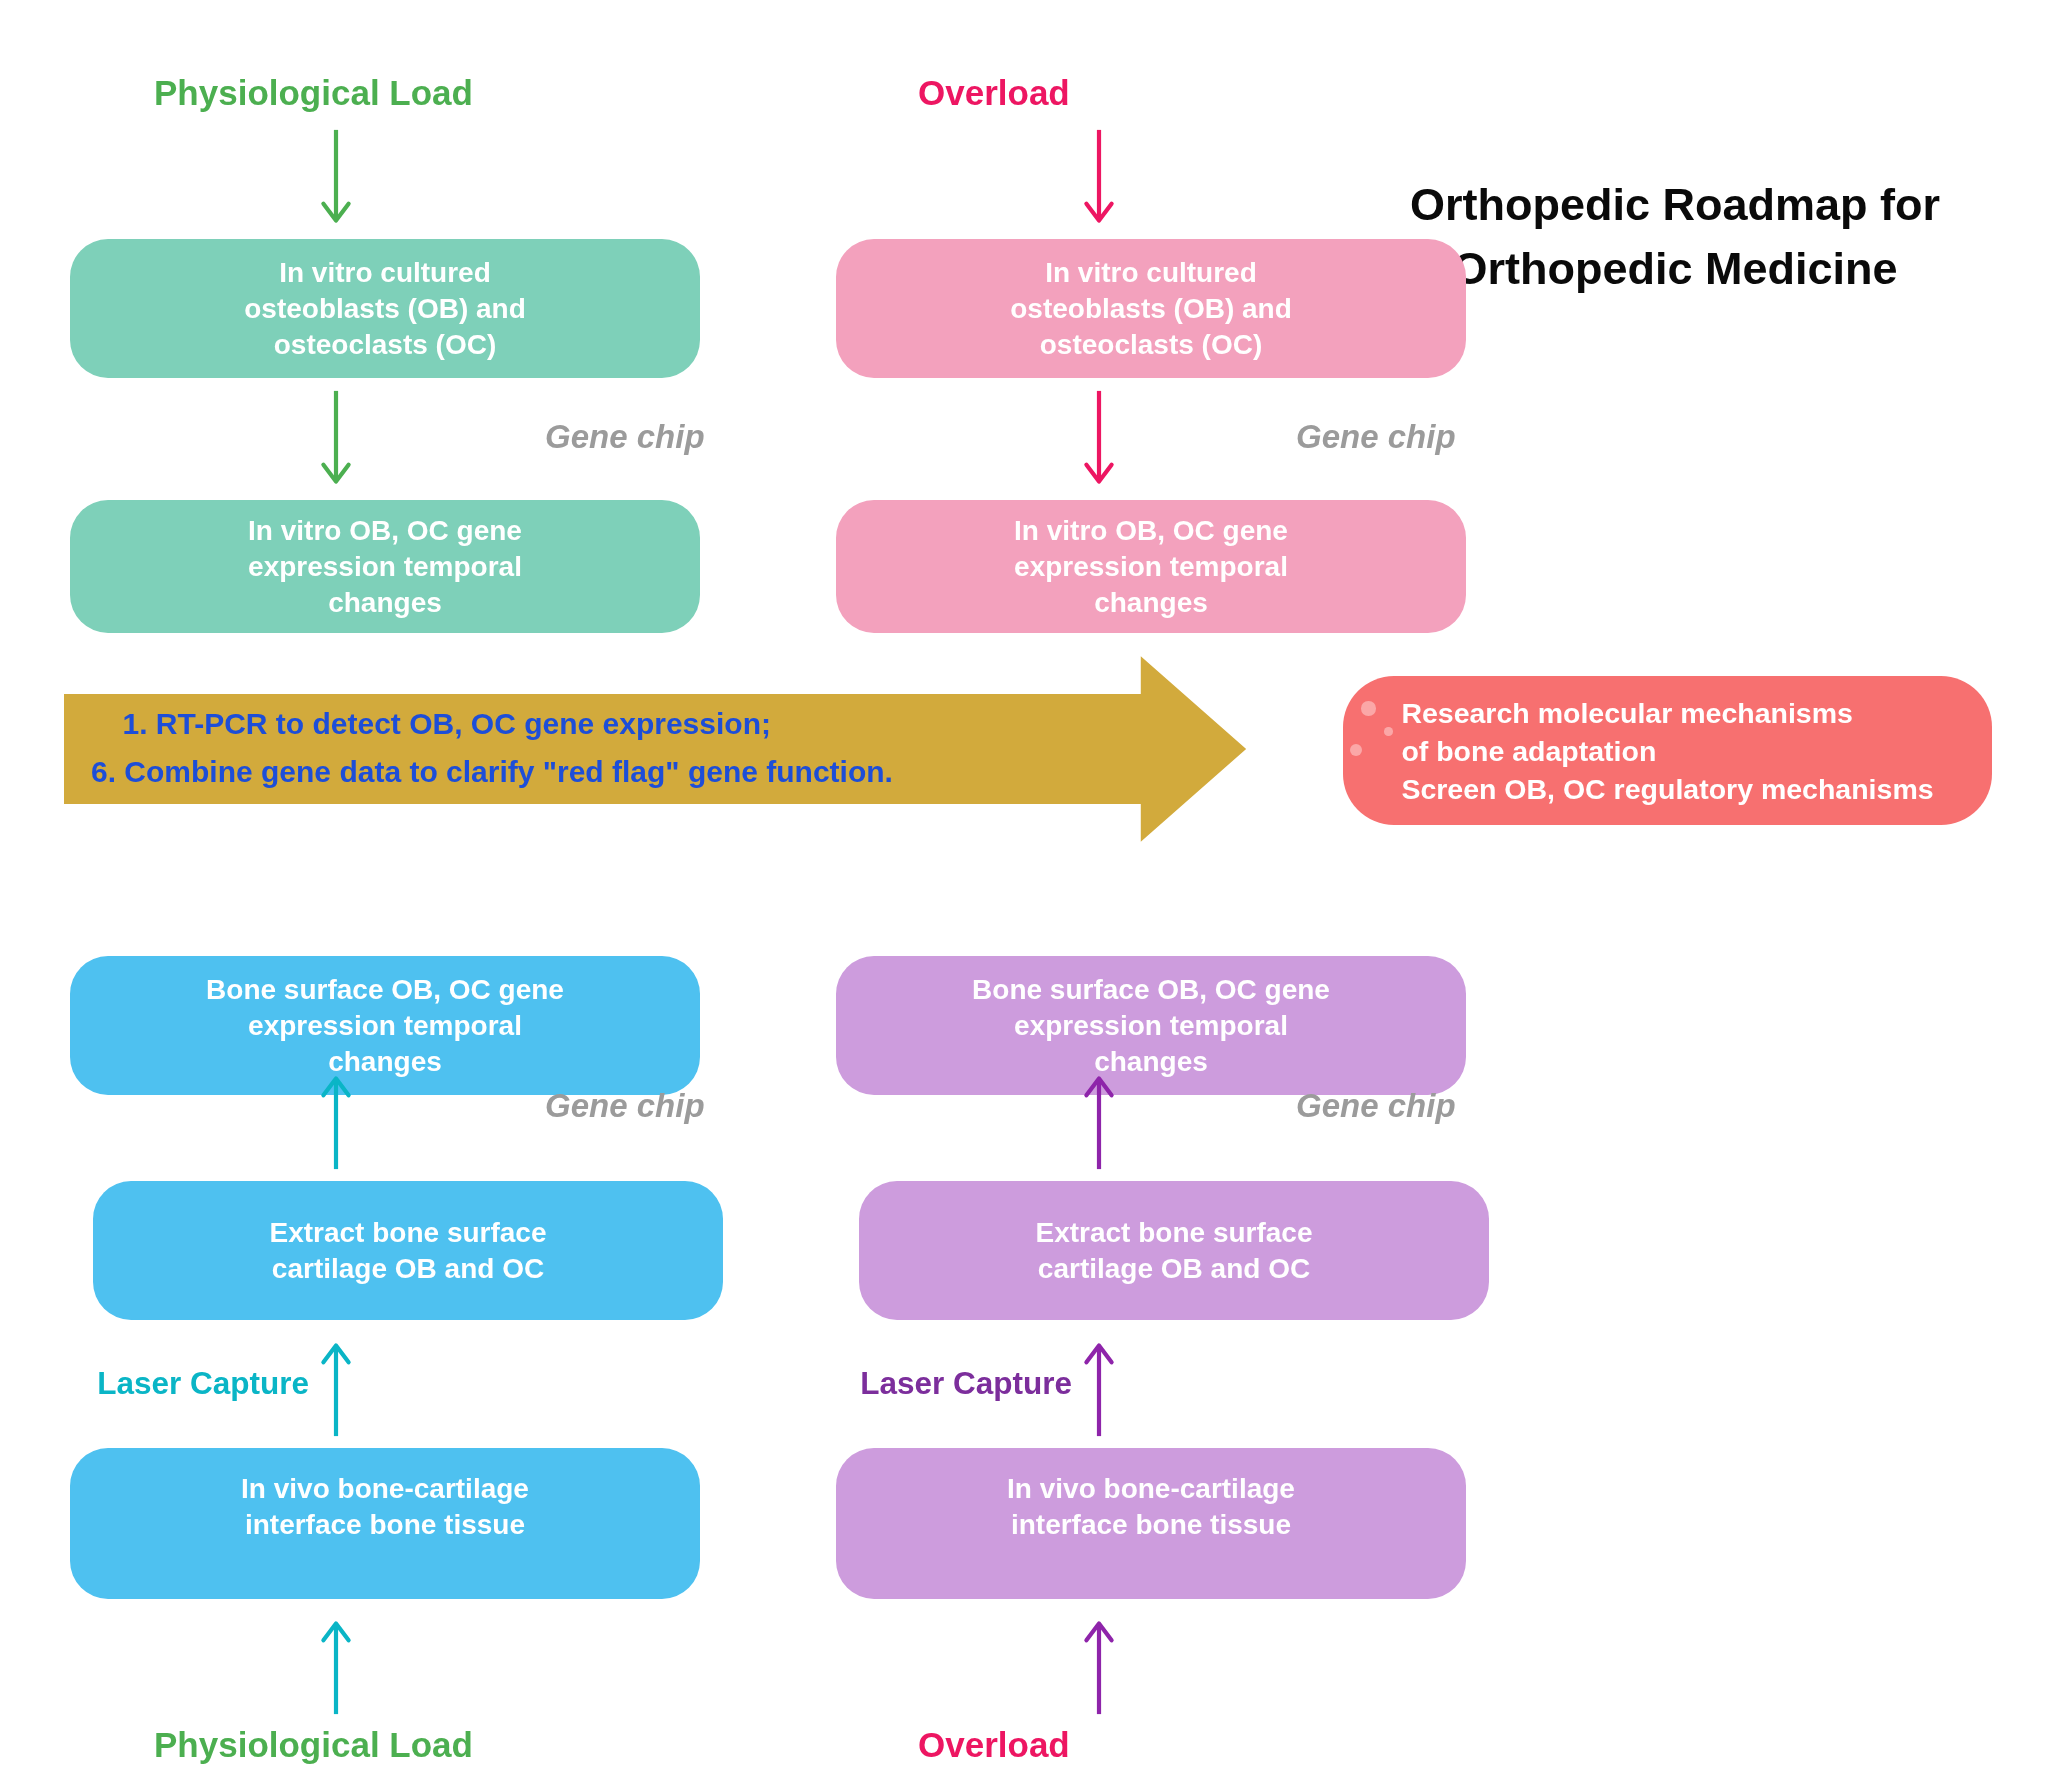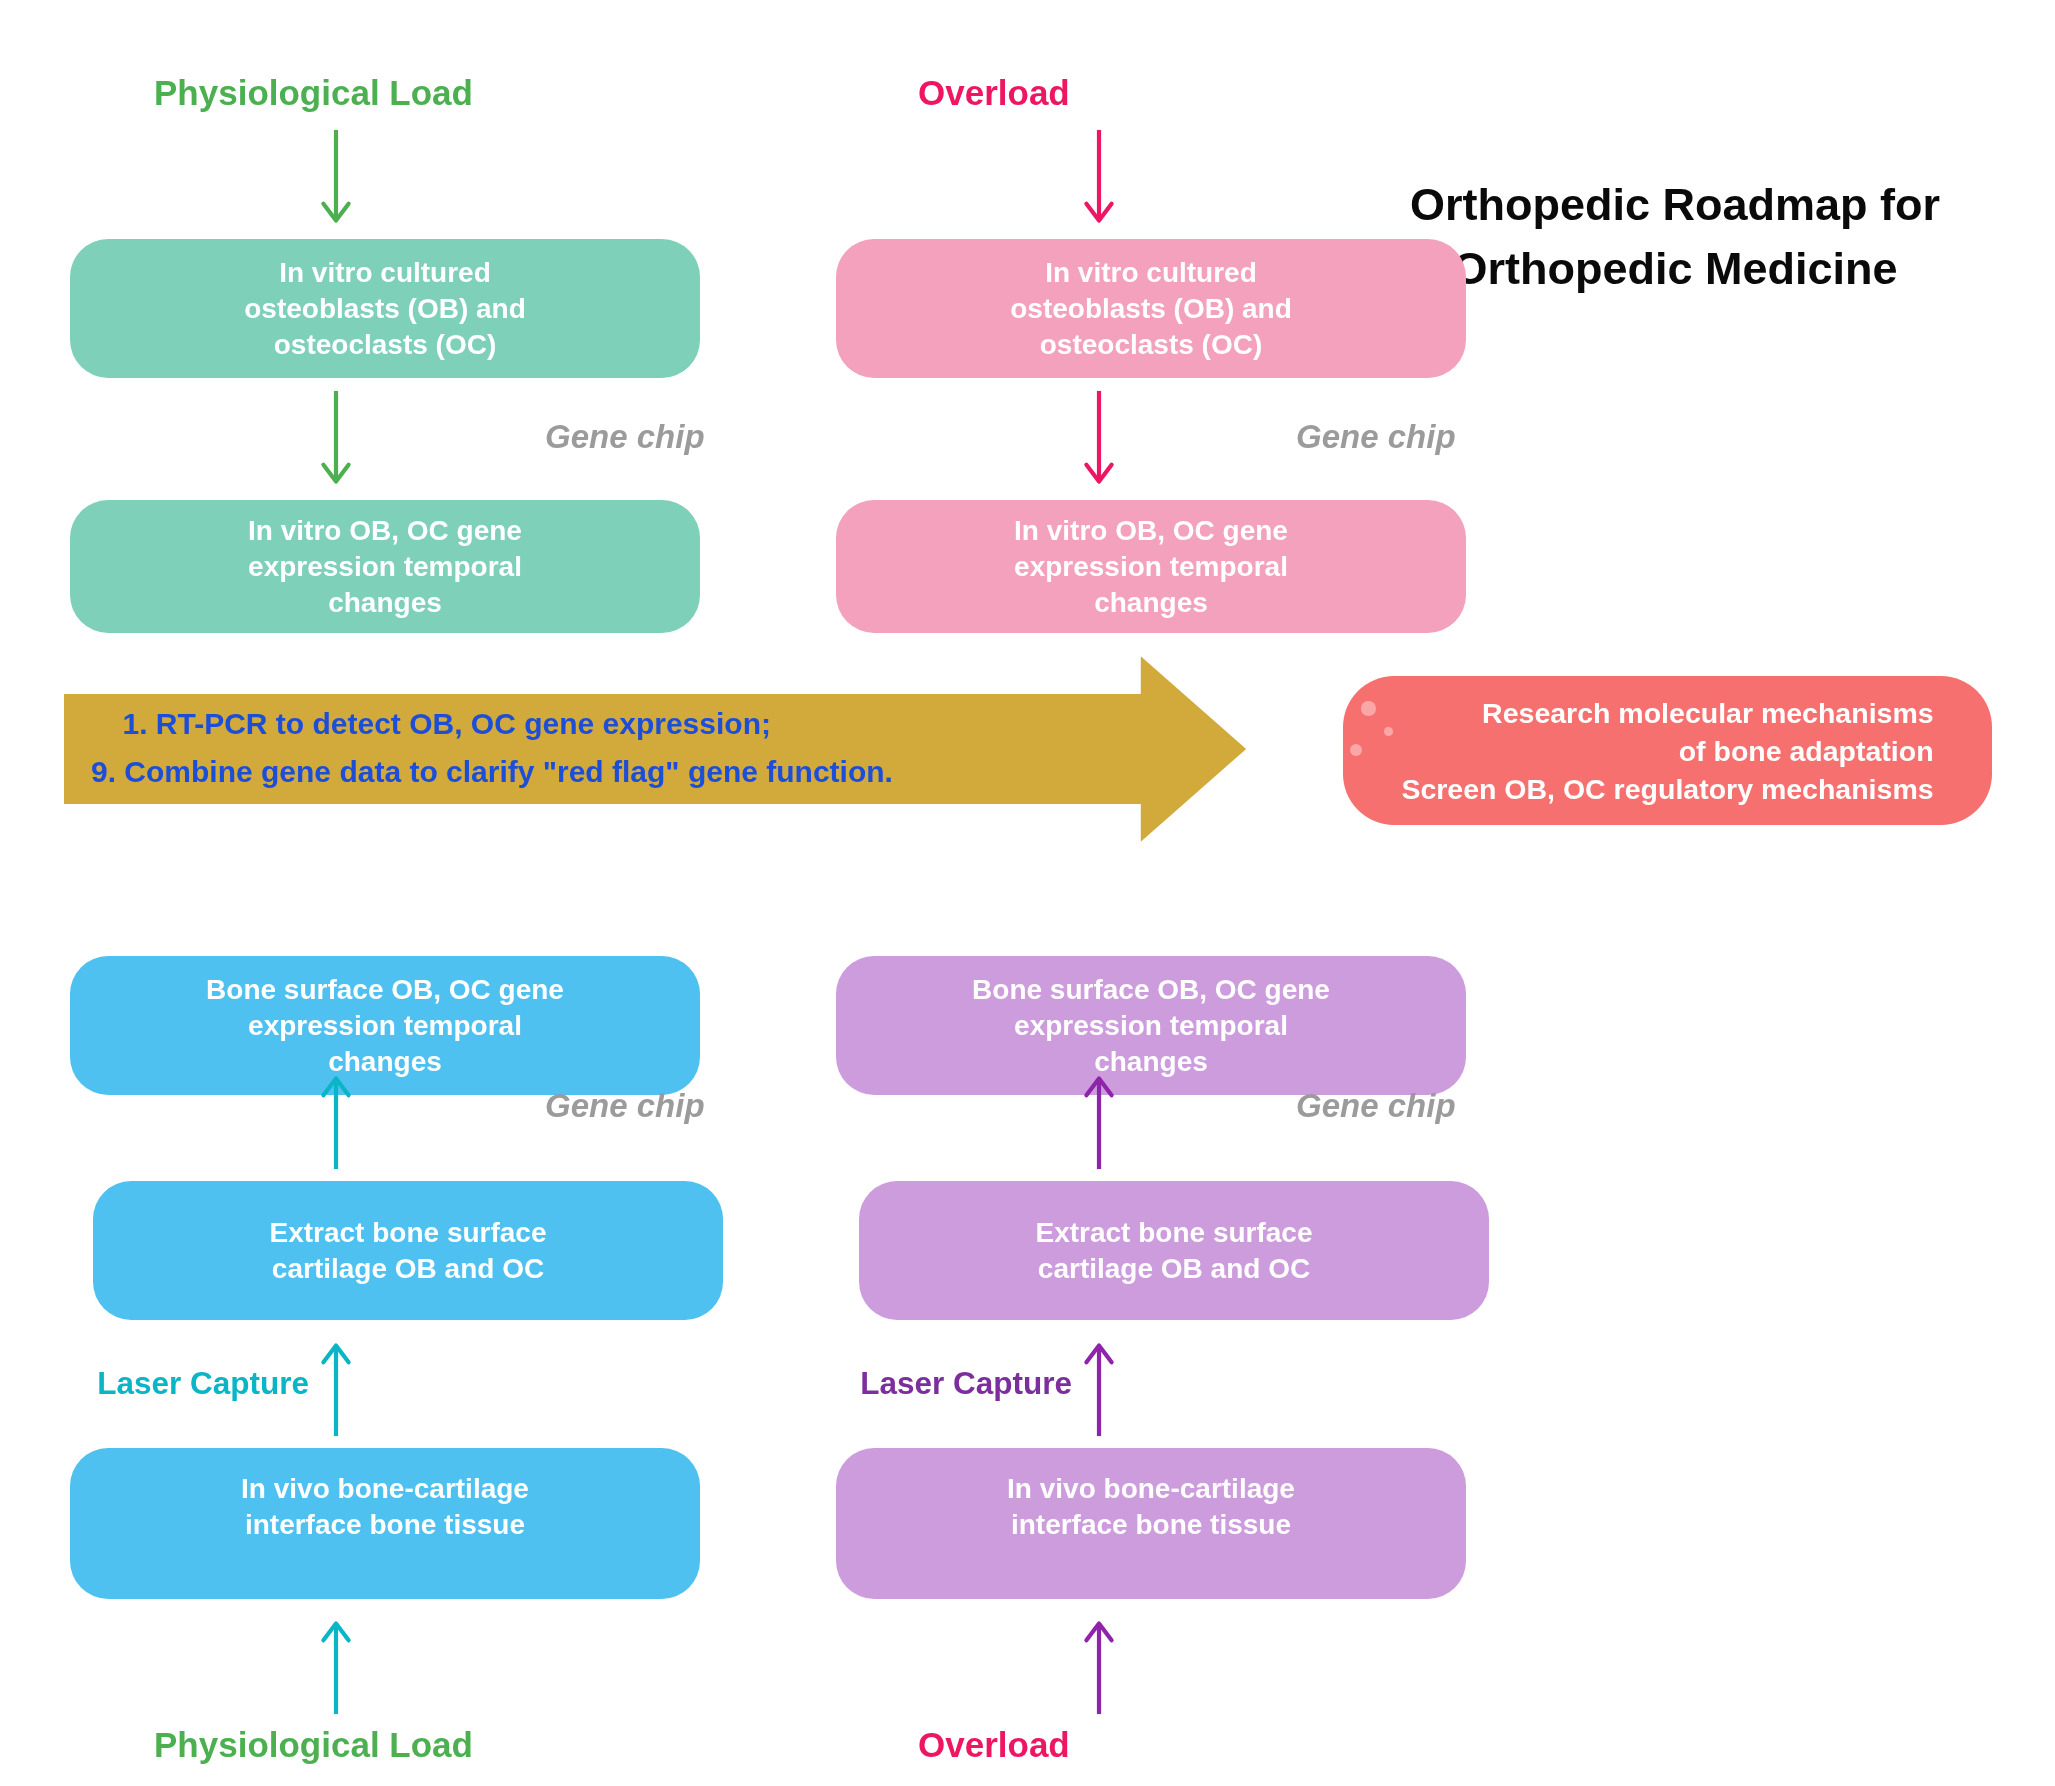--- a/index.html
+++ b/index.html
@@ -105,21 +105,21 @@
 
   
   .outcome {
     left: 1343px; top: 676px;
     width: 649px; height: 149px;
     background: var(--red-box, #F77070);
     border-radius: 51px;
     color: #ffffff;
     font-size: 28.5px; line-height: 38px;
     display: flex; align-items: center; justify-content: center;
-    text-align: right; white-space: pre-line;
+    text-align: left; white-space: pre-line;
   }
   .dot {
     position: absolute; border-radius: 50%;
     background: var(--red-box-dot, #FBA7A7);
   }
   .dot1 { left: 18px; top: 25.4px; width: 14.5px; height: 14.5px; }
   .dot2 { left: 41px; top: 51px; width: 8.5px; height: 8.5px; }
   .dot3 { left: 7.3px; top: 68px; width: 12px; height: 12px; }
 </style>
 </head>
@@ -174,21 +174,21 @@
 
   <div class="abs box pink h220 col2 r-box2">In vitro OB, OC gene
 expression temporal
 changes</div>
 
   <svg class="abs gold-arrow" width="1187" height="188" viewBox="0 0 1960 310">
     <polygon points="0,64 1778,64 1778,2 1952,155 1778,308 1778,246 0,246" fill="currentColor"></polygon>
   </svg>
   <div class="abs gold-text">
     <div class="step1">1. RT-PCR to detect OB, OC gene expression;</div>
-    <div>9. Combine gene data to clarify "red flag" gene function.</div>
+    <div>6. Combine gene data to clarify "red flag" gene function.</div>
   </div>
 
   <div class="abs outcome">
     <span class="dot dot1"></span>
     <span class="dot dot2"></span>
     <span class="dot dot3"></span>
     <span>Research molecular mechanisms
 of bone adaptation
 Screen OB, OC regulatory mechanisms</span>
   </div>

